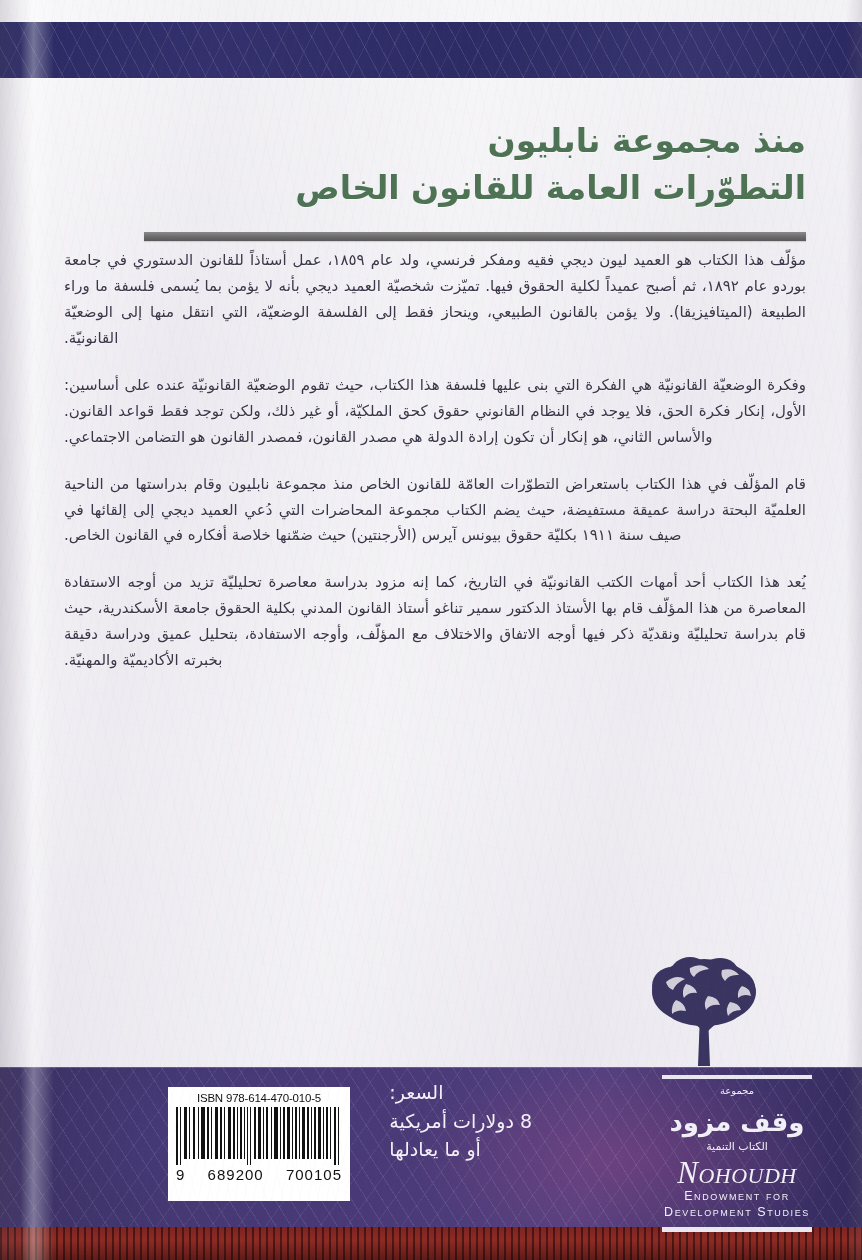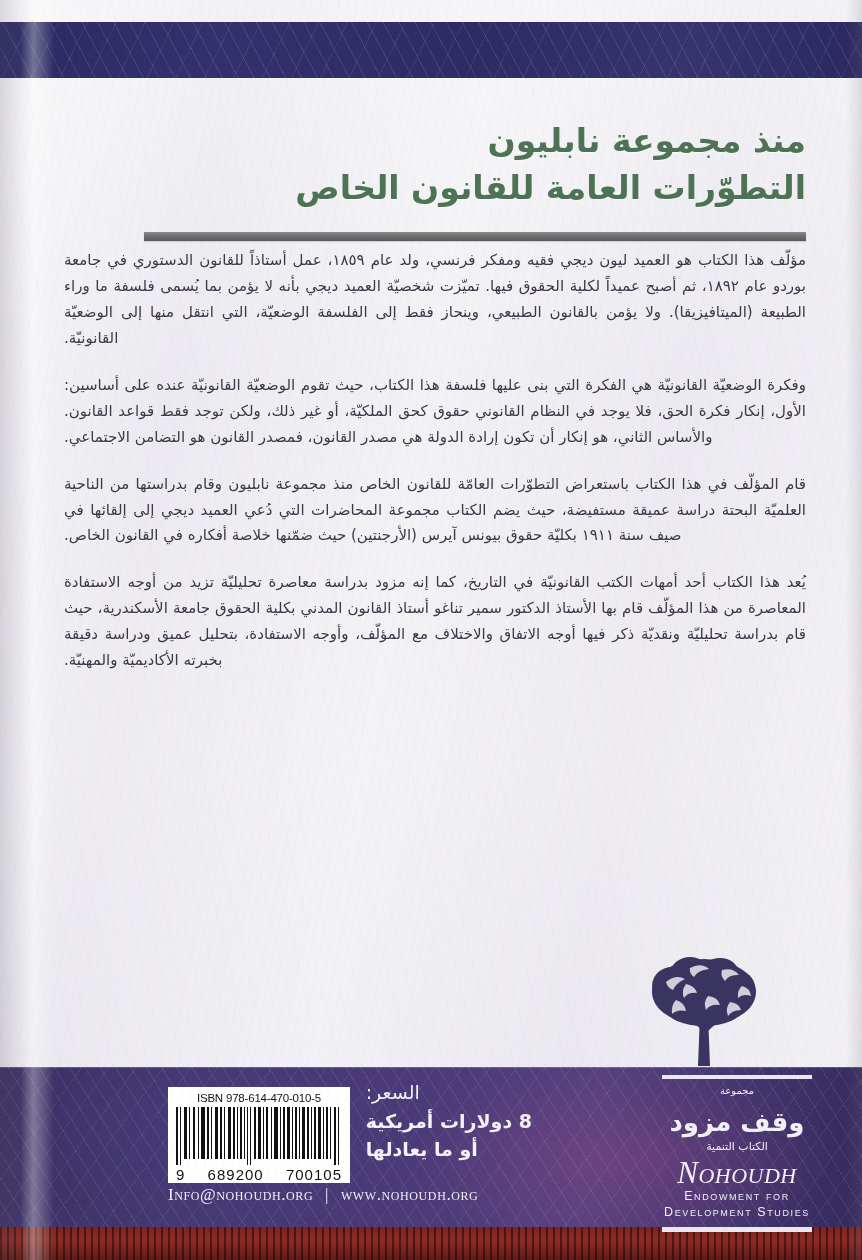--- a/index.html
+++ b/index.html
@@ -144,21 +144,21 @@
     z-index: 16;
   }
 
   
   .barcode-box {
     position: absolute;
     left: 168px;
     top: 1087px;
     width: 182px;
     background: #ffffff;
-    padding: 5px 6px 0 6px;
+    padding: 5px 6px 18px 6px;
     box-sizing: border-box;
     z-index: 18;
   }
   .isbn-text {
     font-family: "Liberation Sans", sans-serif;
     font-size: 11.5px;
     color: #111;
     text-align: center;
     direction: ltr;
     letter-spacing: -0.2px;
@@ -201,21 +201,21 @@
     position: absolute;
     right: 330px;
     top: 1078px;
     color: #f4f2f8;
     direction: rtl;
     text-align: left;
     z-index: 18;
     line-height: 1.5;
   }
   .price-label { font-size: 19px; }
-  .price-line  { font-size: 19px; font-weight: bold; }
+  .price-line  { font-size: 19px; }
 
   
   .logo {
     position: absolute;
     right: 50px;
     top: 1075px;
     width: 150px;
     color: #f2f0f7;
     text-align: center;
     direction: rtl;
@@ -358,25 +358,20 @@
           <rect x="164" y="0" width="1" height="58"></rect>
       </g>
     </svg>
     <div class="barcode-digits">
       <span>9</span>
       <span>689200</span>
       <span>700105</span>
     </div>
   </div>
 
-  <div class="contact">
-    <span>Info@nohoudh.org</span>
-    <span class="sep">|</span>
-    <span>www.nohoudh.org</span>
-  </div>
 
   <div class="price">
     <div class="price-label">السعر:</div>
     <div class="price-line">8 دولارات أمريكية</div>
     <div class="price-line">أو ما يعادلها</div>
   </div>
 
   <div class="logo">
     <div class="logo-rule"></div>
     <div class="logo-ar-small">مجموعة</div>

